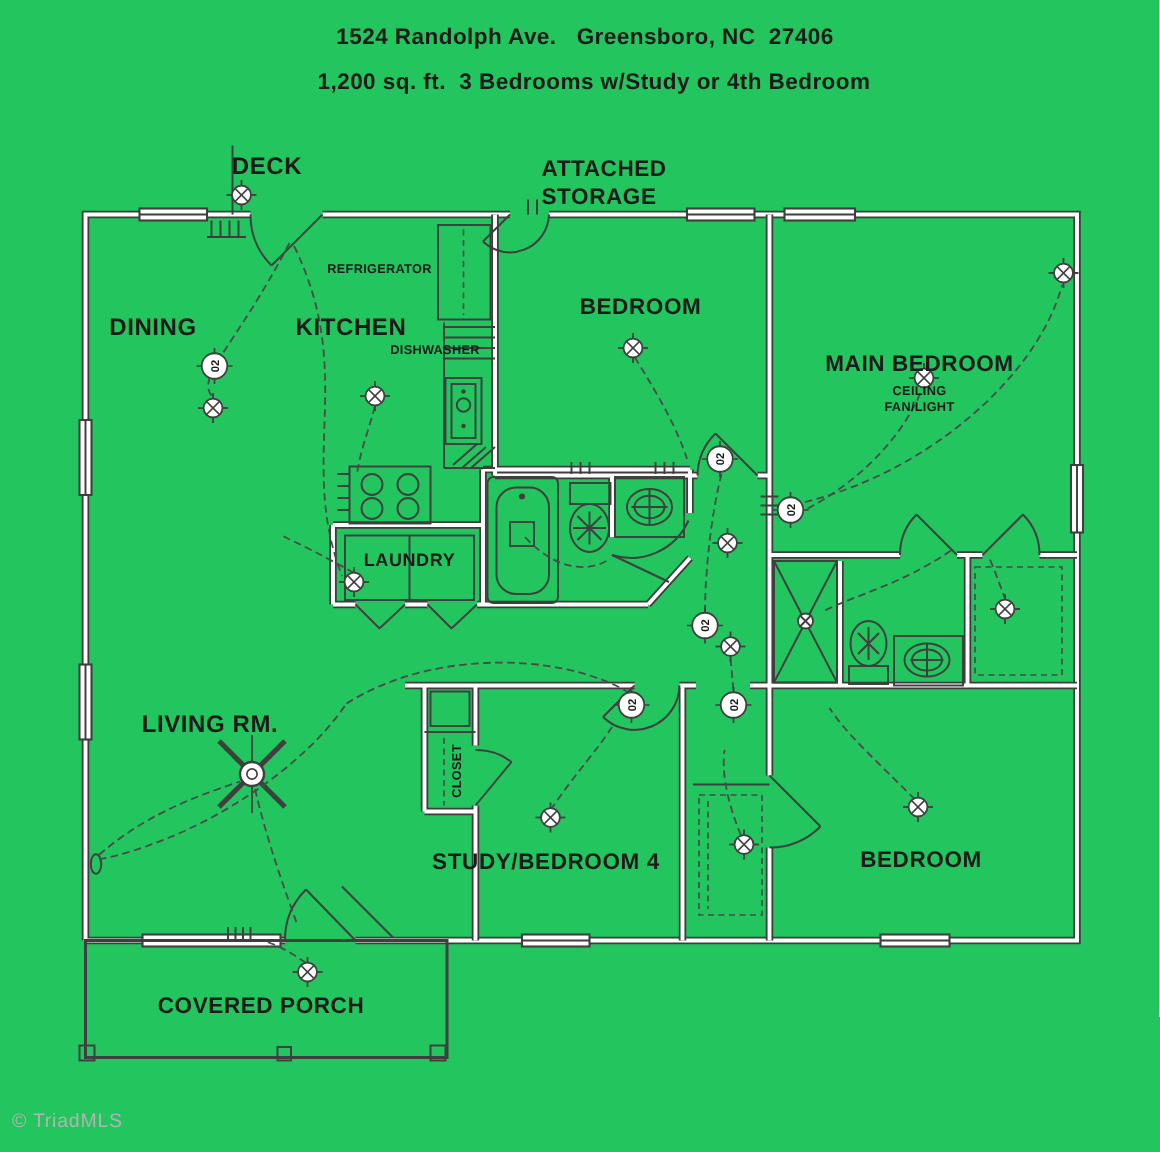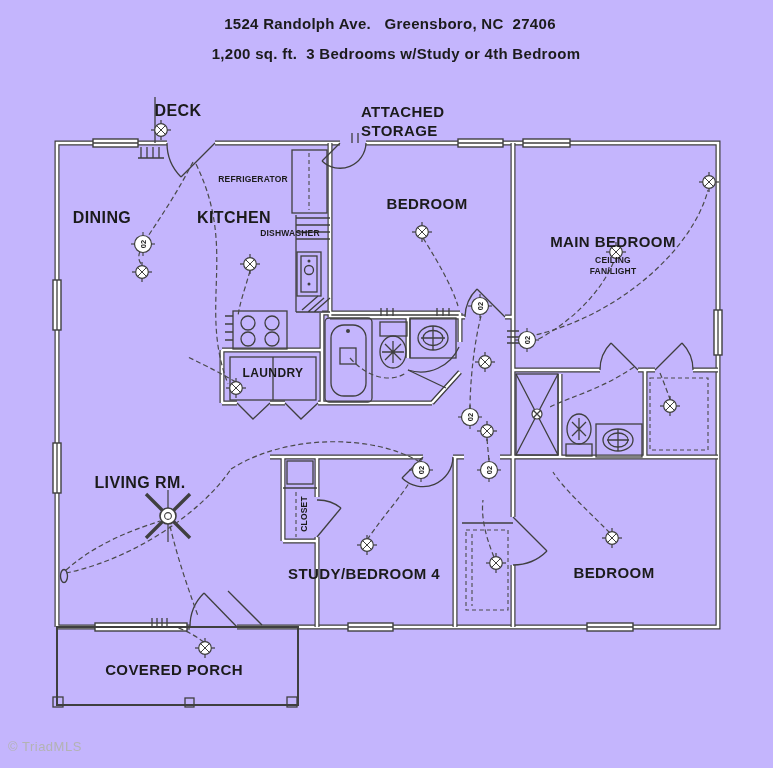--- a/index.html
+++ b/index.html
@@ -1,16 +1,16 @@
 <!DOCTYPE html>
 <html><head>
 <meta charset="utf-8">
 <style>
   html,body{margin:0;padding:0;background:#ffffff;}
-  .page{position:relative;width:773px;height:768px;background:#c4b5fd;overflow:hidden;
+  .page{position:relative;width:773px;height:768px;background:#22c55e;overflow:hidden;
         font-family:"Liberation Sans", sans-serif;}
   svg text{white-space:pre;fill:#1b1b1b;font-family:"Liberation Sans", sans-serif;
            font-weight:600;letter-spacing:.4px;}
   .lbl-lg{font-size:16px;}
   .lbl-md{font-size:15px;}
   .lbl-sm{font-size:12px;}
   .lbl-xs{font-size:8.5px;letter-spacing:.2px;}
   .hdr{font-size:15px;letter-spacing:.3px;}
   .wm{font-size:13px;font-weight:400;fill:#b3b3b3;letter-spacing:.5px;}
   .wall-o{fill:none;stroke:#3d3d3d;stroke-width:5;}

